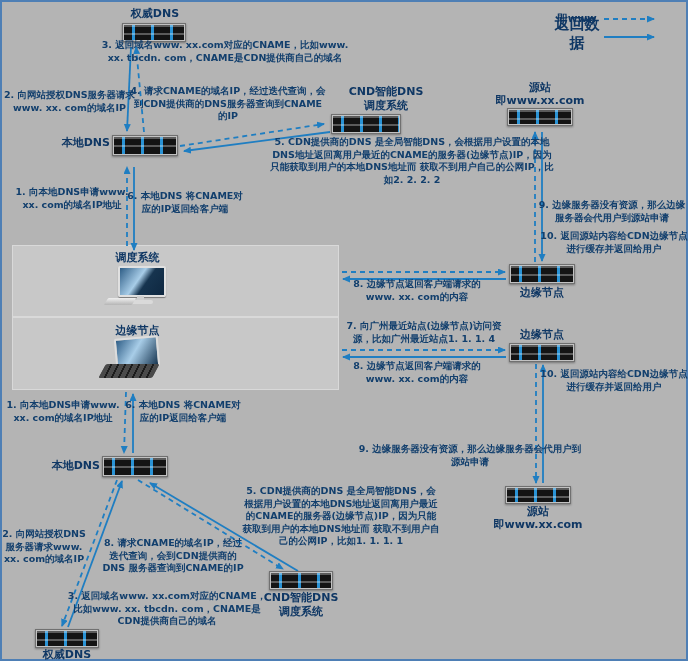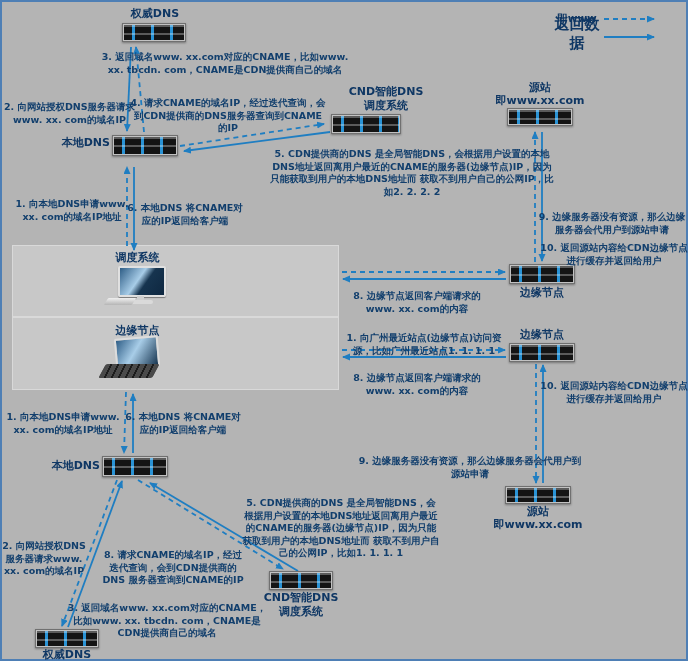--- a/index.html
+++ b/index.html
@@ -2,21 +2,21 @@
 <html><head>
 <meta charset="utf-8">
 <style>
   html,body{margin:0;padding:0;background:#ffffff;}
   #stage{position:relative;width:691px;height:671px;background:#ffffff;overflow:hidden;
          font-family:"DejaVu Sans","Liberation Sans",sans-serif;}
   #frame{position:absolute;left:0;top:0;width:688px;height:661px;box-sizing:border-box;
          border:2px solid #4e7fb5;background:#b4b4b4;}
   .userbox{position:absolute;background:#c8c8c8;border:1px solid #d9d9d9;box-sizing:border-box;}
   .note{position:absolute;color:#123f6d;font-weight:bold;font-size:9.5px;line-height:1.32;
-        text-align:center;margin-top:12px;}
+        text-align:center;}
   .nodelabel{position:absolute;color:#0f3764;font-weight:bold;font-size:11px;line-height:1.25;
         text-align:center;}
   .server{position:absolute;background:#c2c2c2;border:1px solid #707070;padding:1px;
           box-shadow:0 1px 2px rgba(0,0,0,.35);box-sizing:border-box;}
   .server-inner{width:100%;height:100%;
     background:
       linear-gradient(180deg, rgba(255,255,255,.30) 0 2px, rgba(0,0,0,0) 2px 8px,
                       rgba(255,255,255,.30) 8px 10px, rgba(0,0,0,0) 10px),
       repeating-linear-gradient(90deg,#141414 0 8px,#2a93d5 8px 11px,#141414 11px 19px);}
   
@@ -164,21 +164,21 @@
 
   <div class="note" style="left:100px;top:39px;width:250px;">3. 返回域名www. xx.com对应的CNAME，比如www. xx. tbcdn. com，CNAME是CDN提供商自己的域名</div>
   <div class="note" style="left:2px;top:89px;width:135px;">2. 向网站授权DNS服务器请求www. xx. com的域名IP</div>
   <div class="note" style="left:130px;top:85px;width:196px;">4. 请求CNAME的域名IP，经过迭代查询，会到CDN提供商的DNS服务器查询到CNAME的IP</div>
   <div class="note" style="left:268px;top:136px;width:288px;">5. CDN提供商的DNS 是全局智能DNS，会根据用户设置的本地DNS地址返回离用户最近的CNAME的服务器(边缘节点)IP，因为只能获取到用户的本地DNS地址而  获取不到用户自己的公网IP，比如2. 2. 2. 2</div>
   <div class="note" style="left:8px;top:186px;width:128px;">1. 向本地DNS申请www. xx. com的域名IP地址</div>
   <div class="note" style="left:126px;top:190px;width:118px;">6. 本地DNS 将CNAME对应的IP返回给客户端</div>
   <div class="note" style="left:536px;top:199px;width:152px;">9. 边缘服务器没有资源，那么边缘服务器会代用户到源站申请</div>
   <div class="note" style="left:538px;top:230px;width:152px;">10. 返回源站内容给CDN边缘节点进行缓存并返回给用户</div>
   <div class="note" style="left:346px;top:278px;width:142px;">8. 边缘节点返回客户端请求的www. xx. com的内容</div>
-  <div class="note" style="left:343px;top:320px;width:162px;">1. 向广州最近站点(边缘节点)访问资源，比如广州最近站点1. 1. 1. 1</div>
+  <div class="note" style="left:343px;top:320px;width:162px;">7. 向广州最近站点(边缘节点)访问资源，比如广州最近站点1. 1. 1. 4</div>
   <div class="note" style="left:346px;top:360px;width:142px;">8. 边缘节点返回客户端请求的www. xx. com的内容</div>
   <div class="note" style="left:538px;top:368px;width:152px;">10. 返回源站内容给CDN边缘节点进行缓存并返回给用户</div>
   <div class="note" style="left:2px;top:399px;width:122px;">1. 向本地DNS申请www. xx. com的域名IP地址</div>
   <div class="note" style="left:124px;top:399px;width:118px;">6. 本地DNS 将CNAME对应的IP返回给客户端</div>
   <div class="note" style="left:356px;top:443px;width:228px;">9. 边缘服务器没有资源，那么边缘服务器会代用户到源站申请</div>
   <div class="note" style="left:242px;top:485px;width:198px;">5. CDN提供商的DNS 是全局智能DNS，会根据用户设置的本地DNS地址返回离用户最近的CNAME的服务器(边缘节点)IP，因为只能获取到用户的本地DNS地址而  获取不到用户自己的公网IP，比如1. 1. 1. 1</div>
   <div class="note" style="left:0px;top:528px;width:88px;">2. 向网站授权DNS服务器请求www. xx. com的域名IP</div>
   <div class="note" style="left:101px;top:537px;width:144px;">8. 请求CNAME的域名IP，经过迭代查询，会到CDN提供商的DNS 服务器查询到CNAME的IP</div>
   <div class="note" style="left:64px;top:590px;width:206px;">3. 返回域名www. xx.com对应的CNAME，比如www. xx. tbcdn. com，CNAME是CDN提供商自己的域名</div>
 </div>

